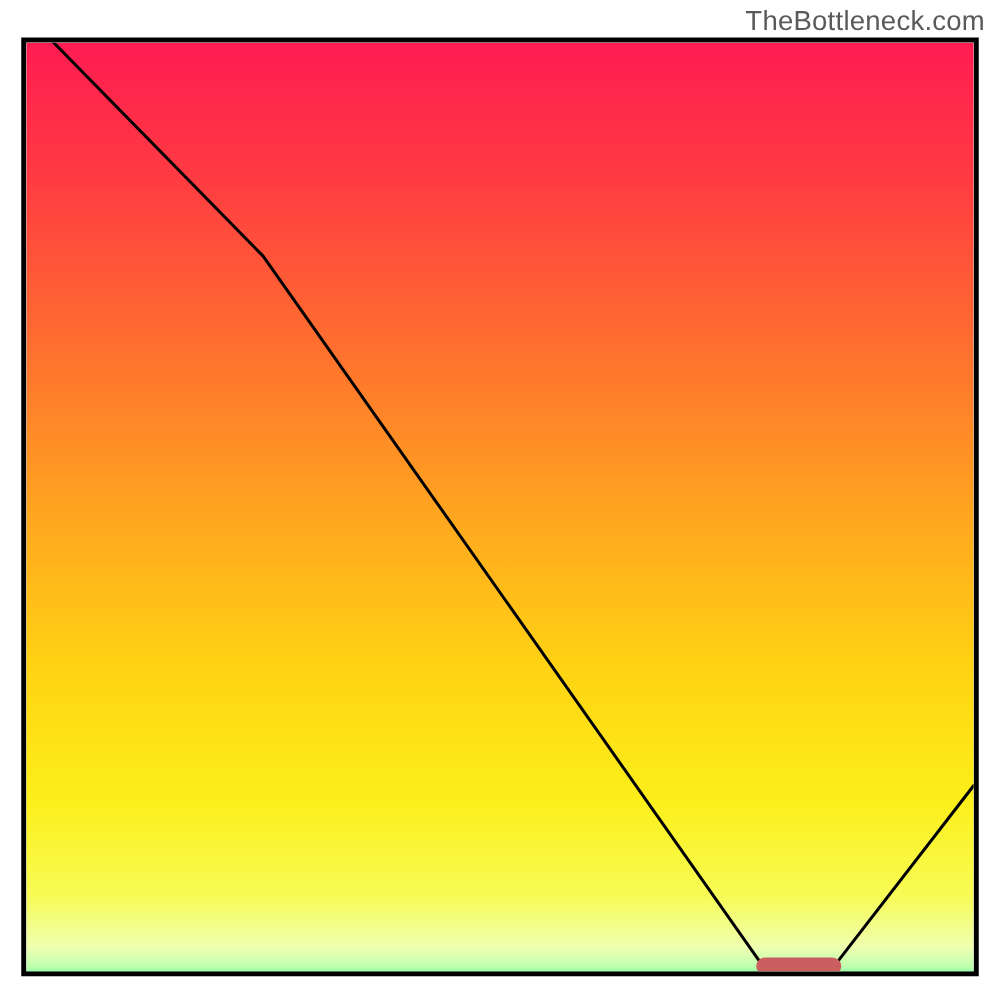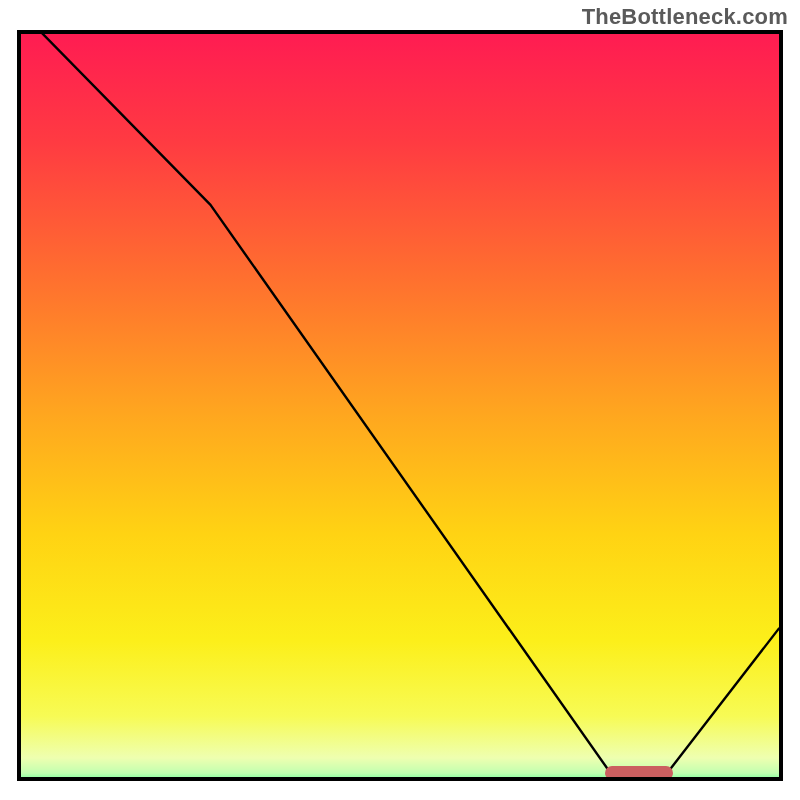--- a/index.html
+++ b/index.html
@@ -14,21 +14,21 @@
   .container {
     position: relative;
     width: 800px;
     height: 800px;
   }
   .watermark {
     position: absolute;
     top: 4px;
     right: 12px;
     font-size: 22px;
-    font-weight: bold;
+    font-weight: normal;
     color: #5a5a5a;
     letter-spacing: 0.2px;
     z-index: 10;
   }
   .plot-frame {
     position: absolute;
     left: 17px;
     top: 30px;
     width: 766px;
     height: 751px;

